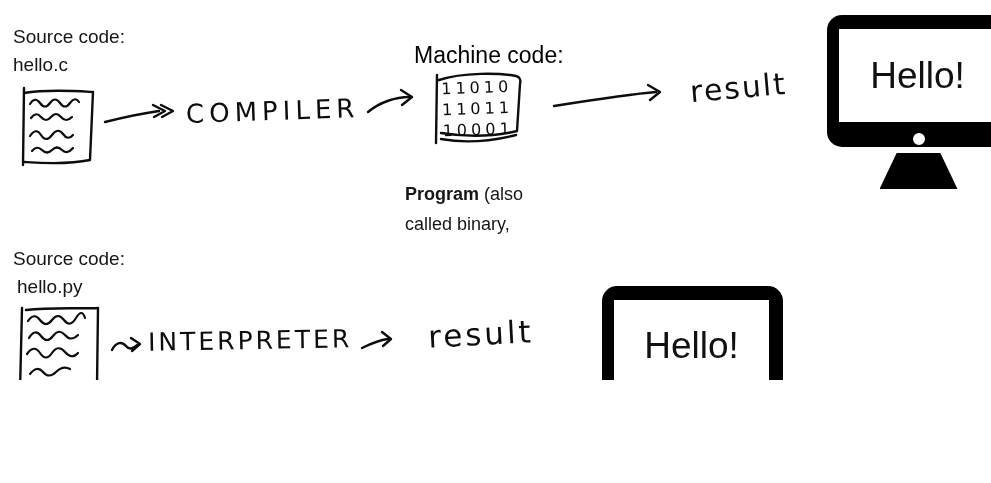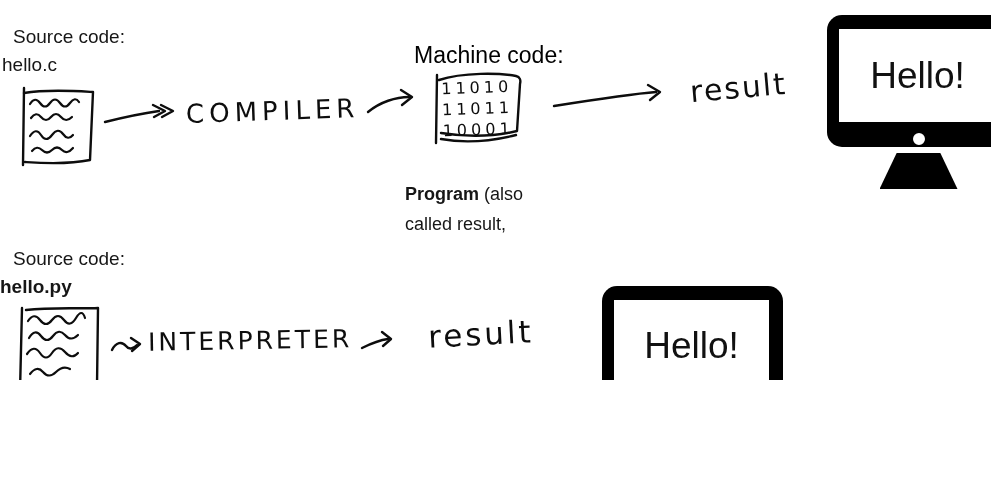--- a/index.html
+++ b/index.html
@@ -35,21 +35,21 @@
 
   .caption { line-height:30px; font-size:18px; color:#161616;margin-top:21px; }
   .runlabel { line-height:28px; font-size:18px; color:#161616; }
 </style>
 </head>
 <body>
 
 <div class="canvas">
 
   <div class="abs typed" style="left:13px; top:24px;">Source code:</div>
-  <div class="abs typed" style="left:2px; top:52px;">hello.c</div>
+  <div class="abs typed" style="left:13px; top:52px;">hello.c</div>
 
   <svg class="abs sketch" style="left:16px; top:85px;" width="84" height="82" viewBox="0 0 84 82">
     <path d="M8,3 L7,80" stroke-width="2.4"></path>
     <path d="M8,8 C32,4 60,6 77,7 L74,75 C50,80 24,78 9,77" stroke-width="2.4"></path>
     <path d="M14,19 q5,-8 10,-1 t10,0 t10,0 t10,0 t9,-1" stroke-width="2.2"></path>
     <path d="M15,33 q5,-7 10,-1 t10,0 t10,0 t11,0" stroke-width="2.2"></path>
     <path d="M14,51 q6,-9 11,-1 t11,0 t11,-1 t10,1" stroke-width="2.2"></path>
     <path d="M16,66 q5,-6 10,-1 t10,0 t10,0 t11,-2" stroke-width="2.2"></path>
   </svg>
 
@@ -74,40 +74,40 @@
     <path d="M13,72 C40,77 68,73 88,68" stroke-width="2.4"></path>
   </svg>
   <div class="abs bin" style="left:442px; top:77px;">
     <div>11010</div>
     <div>11011</div>
     <div>10001</div>
   </div>
 
   <div class="abs caption" style="left:405px; top:158px;">
     <div><span class="bold">Program</span><span> (also</span></div>
-    <div>called result,</div>
+    <div>called binary,</div>
   </div>
 
   <svg class="abs sketch" style="left:552px; top:84px;" width="116" height="26" viewBox="0 0 116 26">
     <path d="M2,22 C40,16 78,10 104,8" stroke-width="2.4"></path>
     <path d="M96,1 L108,8 L98,16" stroke-width="2.4"></path>
   </svg>
 
   <div class="abs hand hand-result" style="left:690px; top:70px; transform:rotate(-5deg);">result</div>
 
   <div class="monitor" style="left:802px; top:15px; width:183px; height:132px;">
     <div class="screen">
       <span class="hello">Hello!</span>
     </div>
     <div class="power"></div>
     <div class="stand"></div>
   </div>
 
   <div class="abs typed" style="left:13px; top:246px;">Source code:</div>
-  <div class="abs typed" style="left:0; top:274px;font-weight:bold;">hello.py</div>
+  <div class="abs typed" style="left:17px; top:274px;">hello.py</div>
 
   <svg class="abs sketch" style="left:12px; top:304px;" width="92" height="90" viewBox="0 0 92 90">
     <path d="M10,4 L8,87" stroke-width="2.4"></path>
     <path d="M14,6 C40,3 68,5 86,4 L85,82 C58,87 30,85 12,84" stroke-width="2.4"></path>
     <path d="M16,17 q6,-9 12,-1 t12,0 t12,0 t12,-2 t9,0" stroke-width="2.2"></path>
     <path d="M17,34 q6,-10 12,-2 t12,0 t12,-1 t13,0" stroke-width="2.2"></path>
     <path d="M15,50 q7,-10 13,-1 t12,0 t13,-1 t13,1" stroke-width="2.2"></path>
     <path d="M18,70 q7,-9 13,-2 t13,0 t14,-3" stroke-width="2.2"></path>
   </svg>
 

